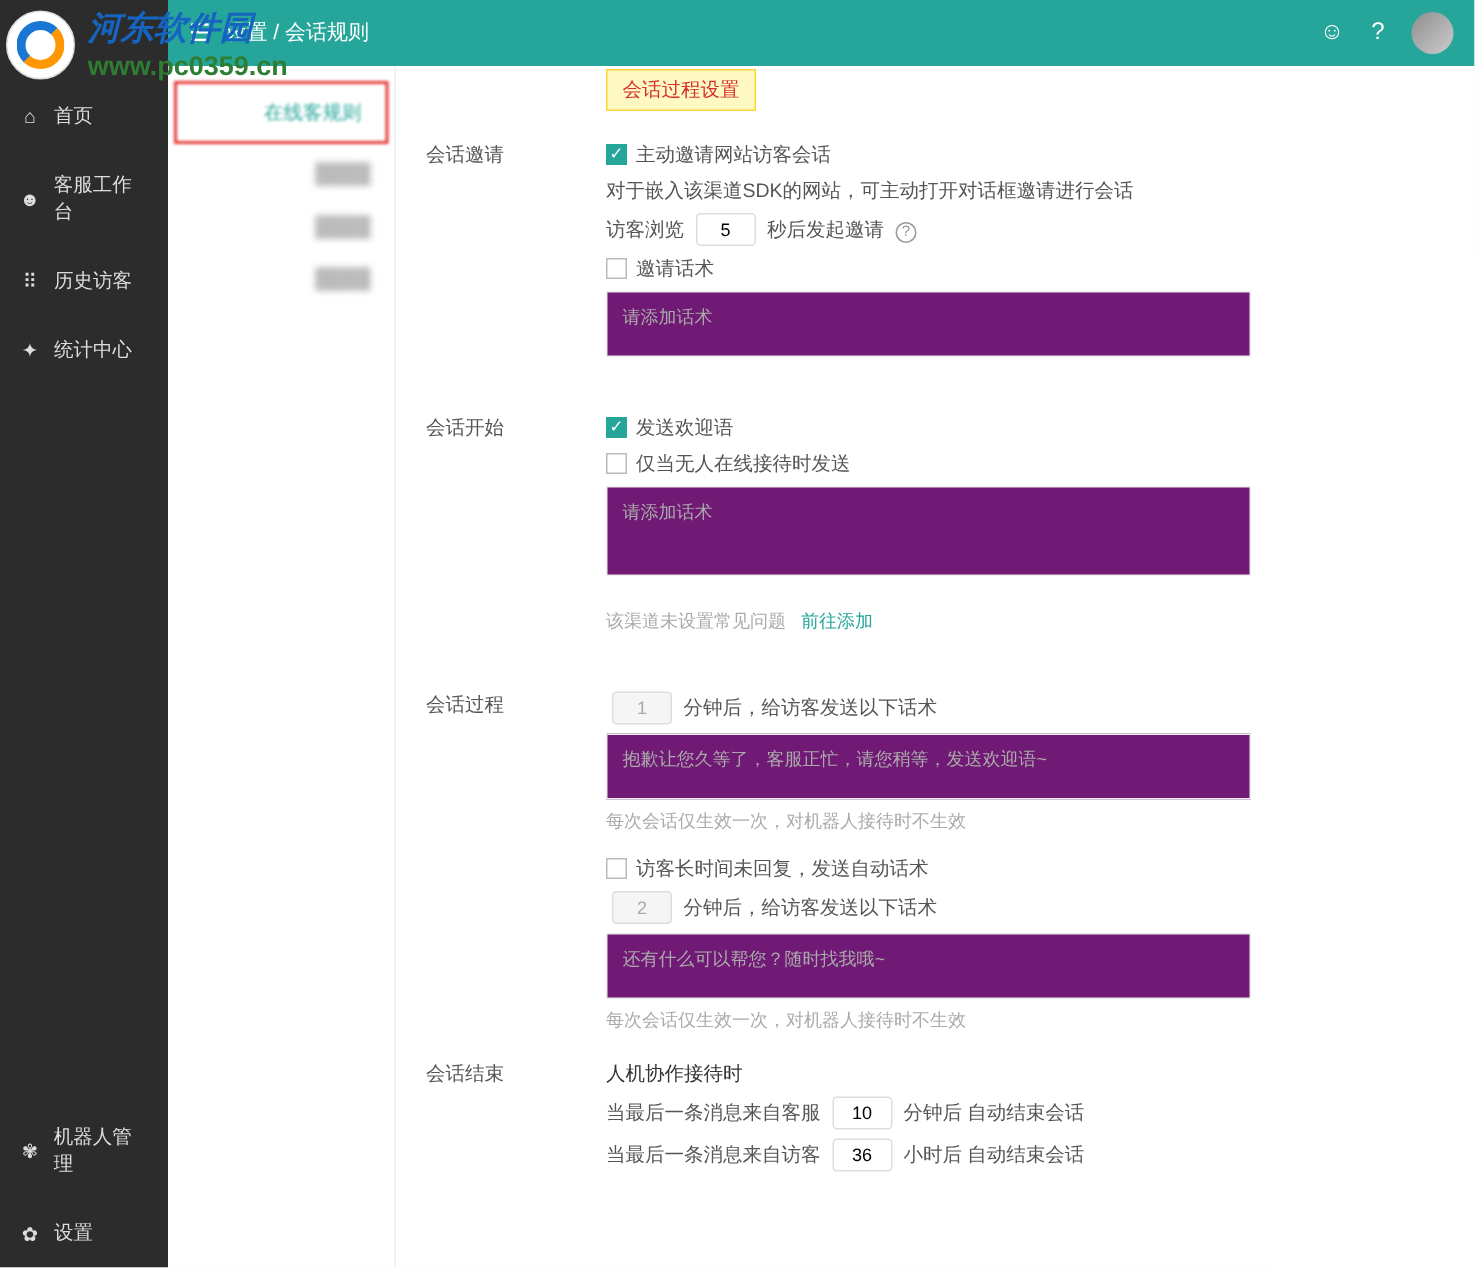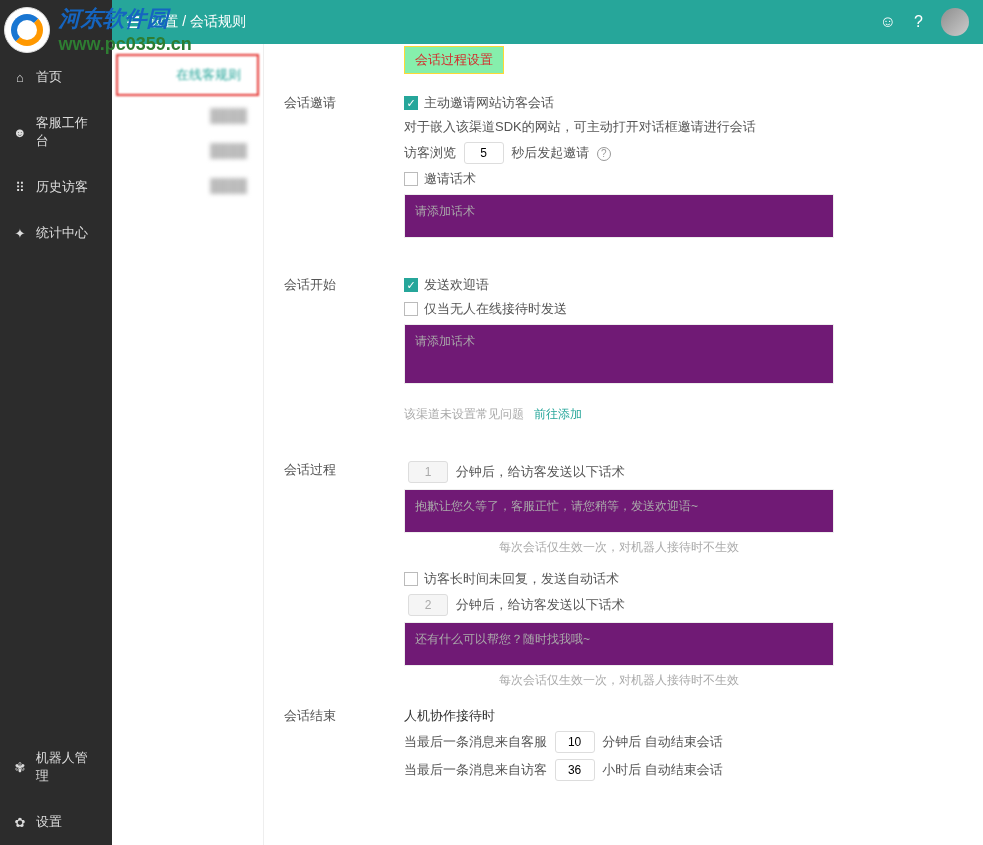--- a/index.html
+++ b/index.html
@@ -29,21 +29,21 @@
 .watermark-text .line1 { font-size: 22px; font-weight: bold; color: #1565c0; font-style: italic; font-family: "SimHei", sans-serif; }
 .watermark-text .line2 { font-size: 18px; font-weight: bold; color: #2e7d32; }
 
 
 .subnav { position: absolute; left: 112px; top: 44px; width: 152px; height: 801px; background: #fff; border-right: 1px solid #eee; padding-top: 8px; }
 .subnav-item { padding: 10px 16px; font-size: 13px; color: #bbb; filter: blur(2px); text-align: right; }
 .subnav-item.highlighted { color: #26a69a; filter: blur(1px); border: 2px solid #e53935; margin: 2px 4px; text-align: right; }
 
 
 .main { position: absolute; left: 264px; top: 44px; right: 0; height: 801px; background: #fff; padding: 0 20px 20px 140px; overflow-y: auto; }
-.section-banner { position: absolute; left: 404px; top: 46px; background: #86efac; border: 1px solid #fdd835; padding: 4px 10px; font-size: 13px; color: #d32f2f; z-index: 5; }
+.section-banner { position: absolute; left: 404px; top: 46px; background: #fef9c3; border: 1px solid #fdd835; padding: 4px 10px; font-size: 13px; color: #d32f2f; z-index: 5; }
 
 .form-row { position: relative; margin-bottom: 18px; }
 .form-label { position: absolute; left: -120px; top: 0; width: 100px; font-size: 13px; color: #555; }
 .form-body { font-size: 13px; color: #555; }
 
 .chk-line { display: flex; align-items: center; margin-bottom: 6px; }
 .chk { width: 14px; height: 14px; border: 1px solid #bbb; margin-right: 6px; display: inline-flex; align-items: center; justify-content: center; background: #fff; cursor: pointer; }
 .chk.checked { background: #26a69a; border-color: #26a69a; }
 .chk.checked::after { content: "✓"; color: #fff; font-size: 11px; line-height: 1; }
 
@@ -51,21 +51,21 @@
 .inline-input { width: 40px; height: 22px; border: 1px solid #ddd; text-align: center; font-size: 12px; margin: 0 4px; border-radius: 3px; }
 .inline-input.disabled { background: #f5f5f5; color: #aaa; }
 
 .textarea-box { width: 430px; min-height: 44px; background: #701a75; border: 1px solid #eee; padding: 8px 10px; font-size: 12px; color: #aaa; margin-top: 6px; }
 .textarea-box.tall { min-height: 60px; }
 
 .help-icon { display: inline-flex; width: 14px; height: 14px; border: 1px solid #999; border-radius: 50%; align-items: center; justify-content: center; font-size: 10px; color: #999; margin-left: 4px; }
 
 .hint-link { color: #26a69a; cursor: pointer; }
 .hint-gray { font-size: 12px; color: #aaa; margin: 4px 0 10px; }
-.right-note { font-size: 12px; color: #aaa; text-align: center; width: 430px; margin: 6px 0 14px; }
+.right-note { font-size: 12px; color: #aaa; text-align: left; width: 430px; margin: 6px 0 14px; }
 
 .section-gap { height: 20px; }
 
 
 .first-gap { height: 50px; }
 </style>
 </head>
 <body>
 
 <div class="watermark">

